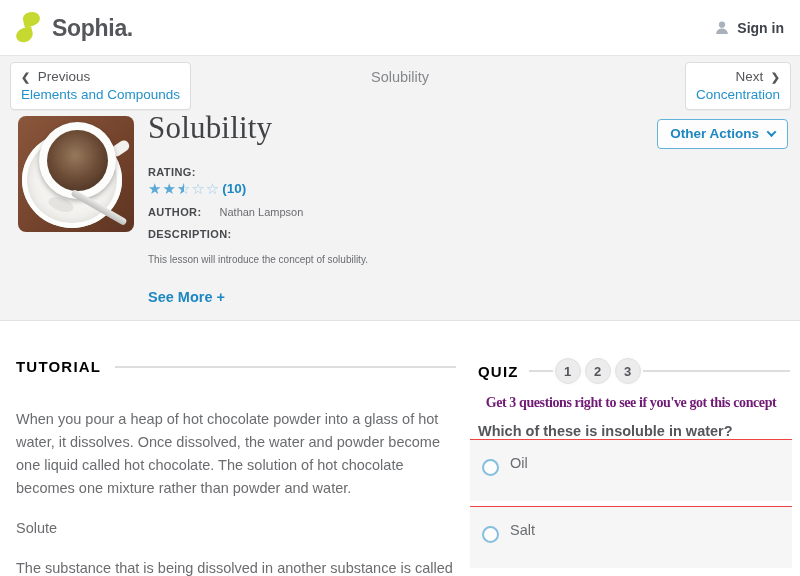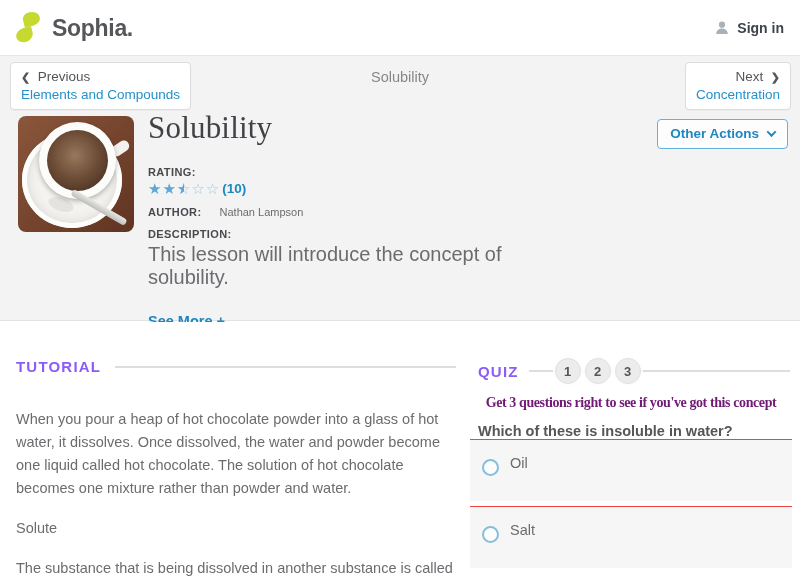--- a/index.html
+++ b/index.html
@@ -63,28 +63,28 @@
   .meta-label { font-size:11px; font-weight:700; color:#48494c; letter-spacing:0.4px; }
   .stars-row { display:flex; align-items:center; gap:1px; margin:3px 0 10px; }
   .star { position:relative; font-size:15px; line-height:1; }
   .star.full::before { content:"★"; color:#5ba9d4; }
   .star.empty::before { content:"☆"; color:#9fcde6; }
   .star.half::before { content:"☆"; color:#9fcde6; }
   .star.half::after { content:"★"; color:#5ba9d4; position:absolute; left:0; top:0; width:52%; overflow:hidden; }
   .rating-count { font-size:13.5px; font-weight:700; color:#1d87c2; margin-left:2px; cursor:pointer; text-decoration:none; }
   .meta-row { display:flex; align-items:baseline; gap:18px; margin-bottom:10px; }
   .meta-value { font-size:11px; color:#6b6c6f; }
-  .desc { font-size:20px; color:#6b6c6f; margin-top:3px; }
+  .desc { font-size:10px; color:#6b6c6f; margin-top:14px; }
   .see-more { display:inline-block; margin-top:24px; font-size:14.5px; font-weight:700; color:#1d87c2;
     cursor:pointer; text-decoration:none; }
 
   
   .main { position:absolute; top:322px; left:0; right:0; bottom:0; background:#fff; }
   .sec-head { display:flex; align-items:center; }
-  .sec-head h2 { font-size:15px; font-weight:700; color:#8b5cf6; letter-spacing:1.2px; }
+  .sec-head h2 { font-size:15px; font-weight:700; color:#000000; letter-spacing:1.2px; }
   .rule { flex:1; height:2px; background:#dddddf; margin-left:14px; }
 
   .tutorial { position:absolute; left:16px; top:36px; width:440px; }
   .tutorial p { font-size:14.5px; line-height:23px; color:#6b6c6f; margin-top:17px; }
   .tutorial p:first-of-type { margin-top:33px; }
 
   .quiz { position:absolute; left:470px; top:36px; width:322px; }
   .quiz-inner-pad { padding-left:8px; }
   .progress { flex:1; position:relative; display:flex; align-items:center; height:26px; margin-left:10px; }
   .progress::before { content:""; position:absolute; left:0; right:2px; top:12px; height:2px; background:#dddddf; }

